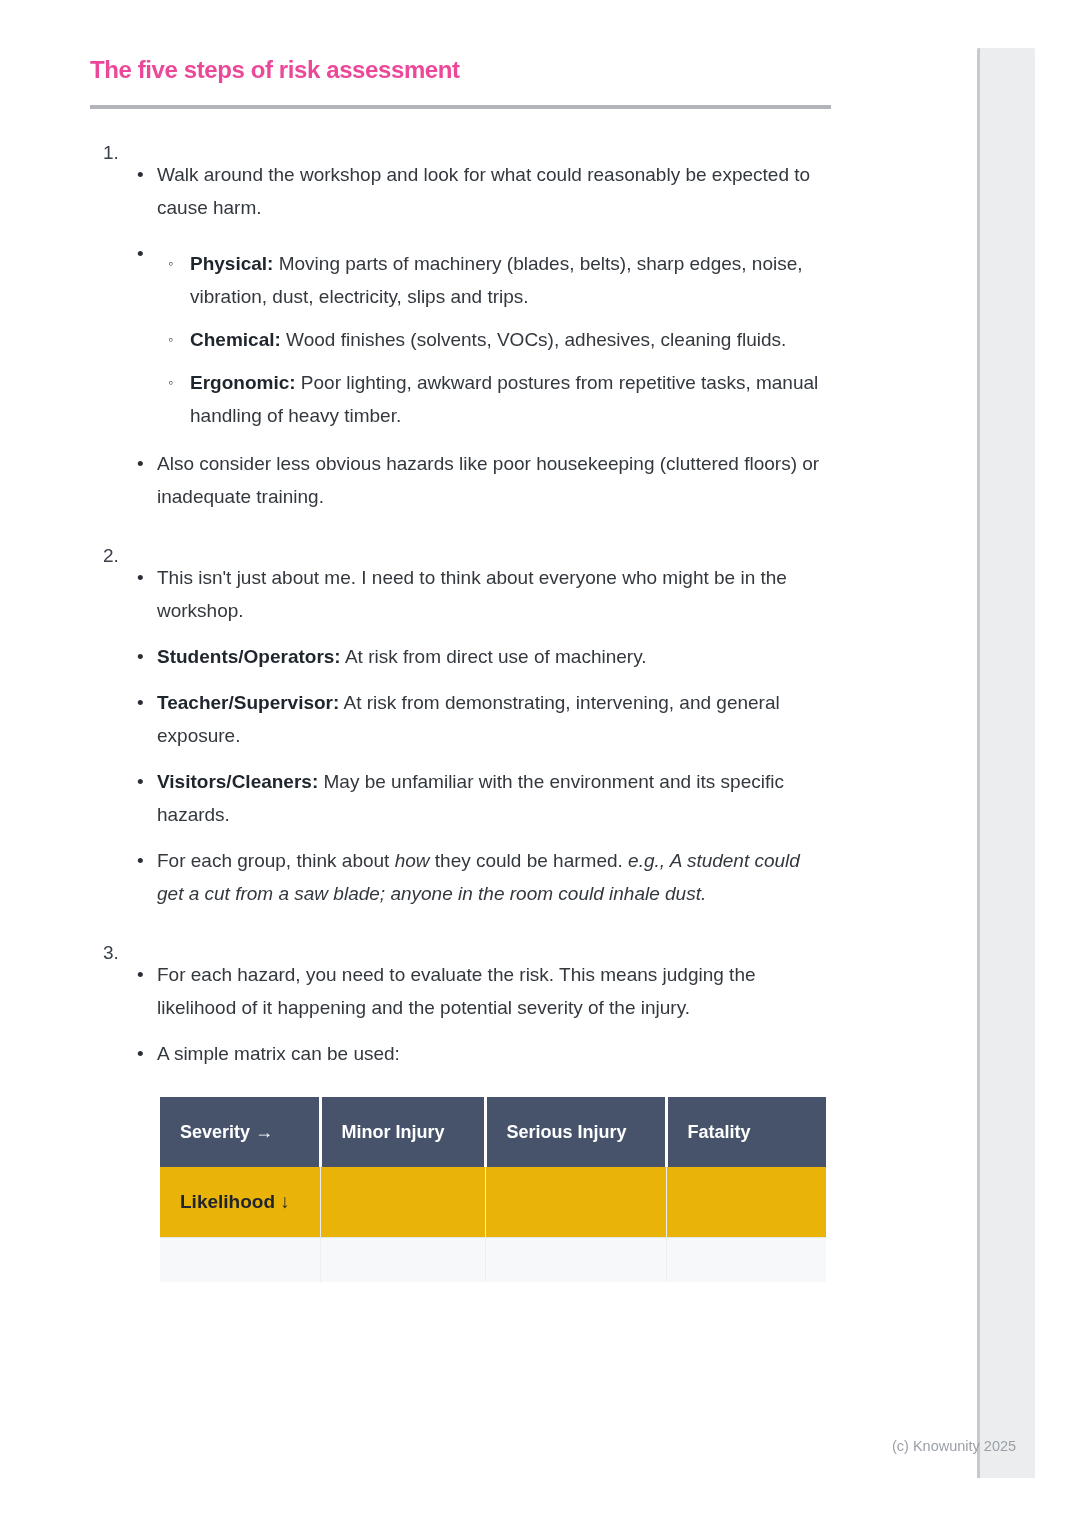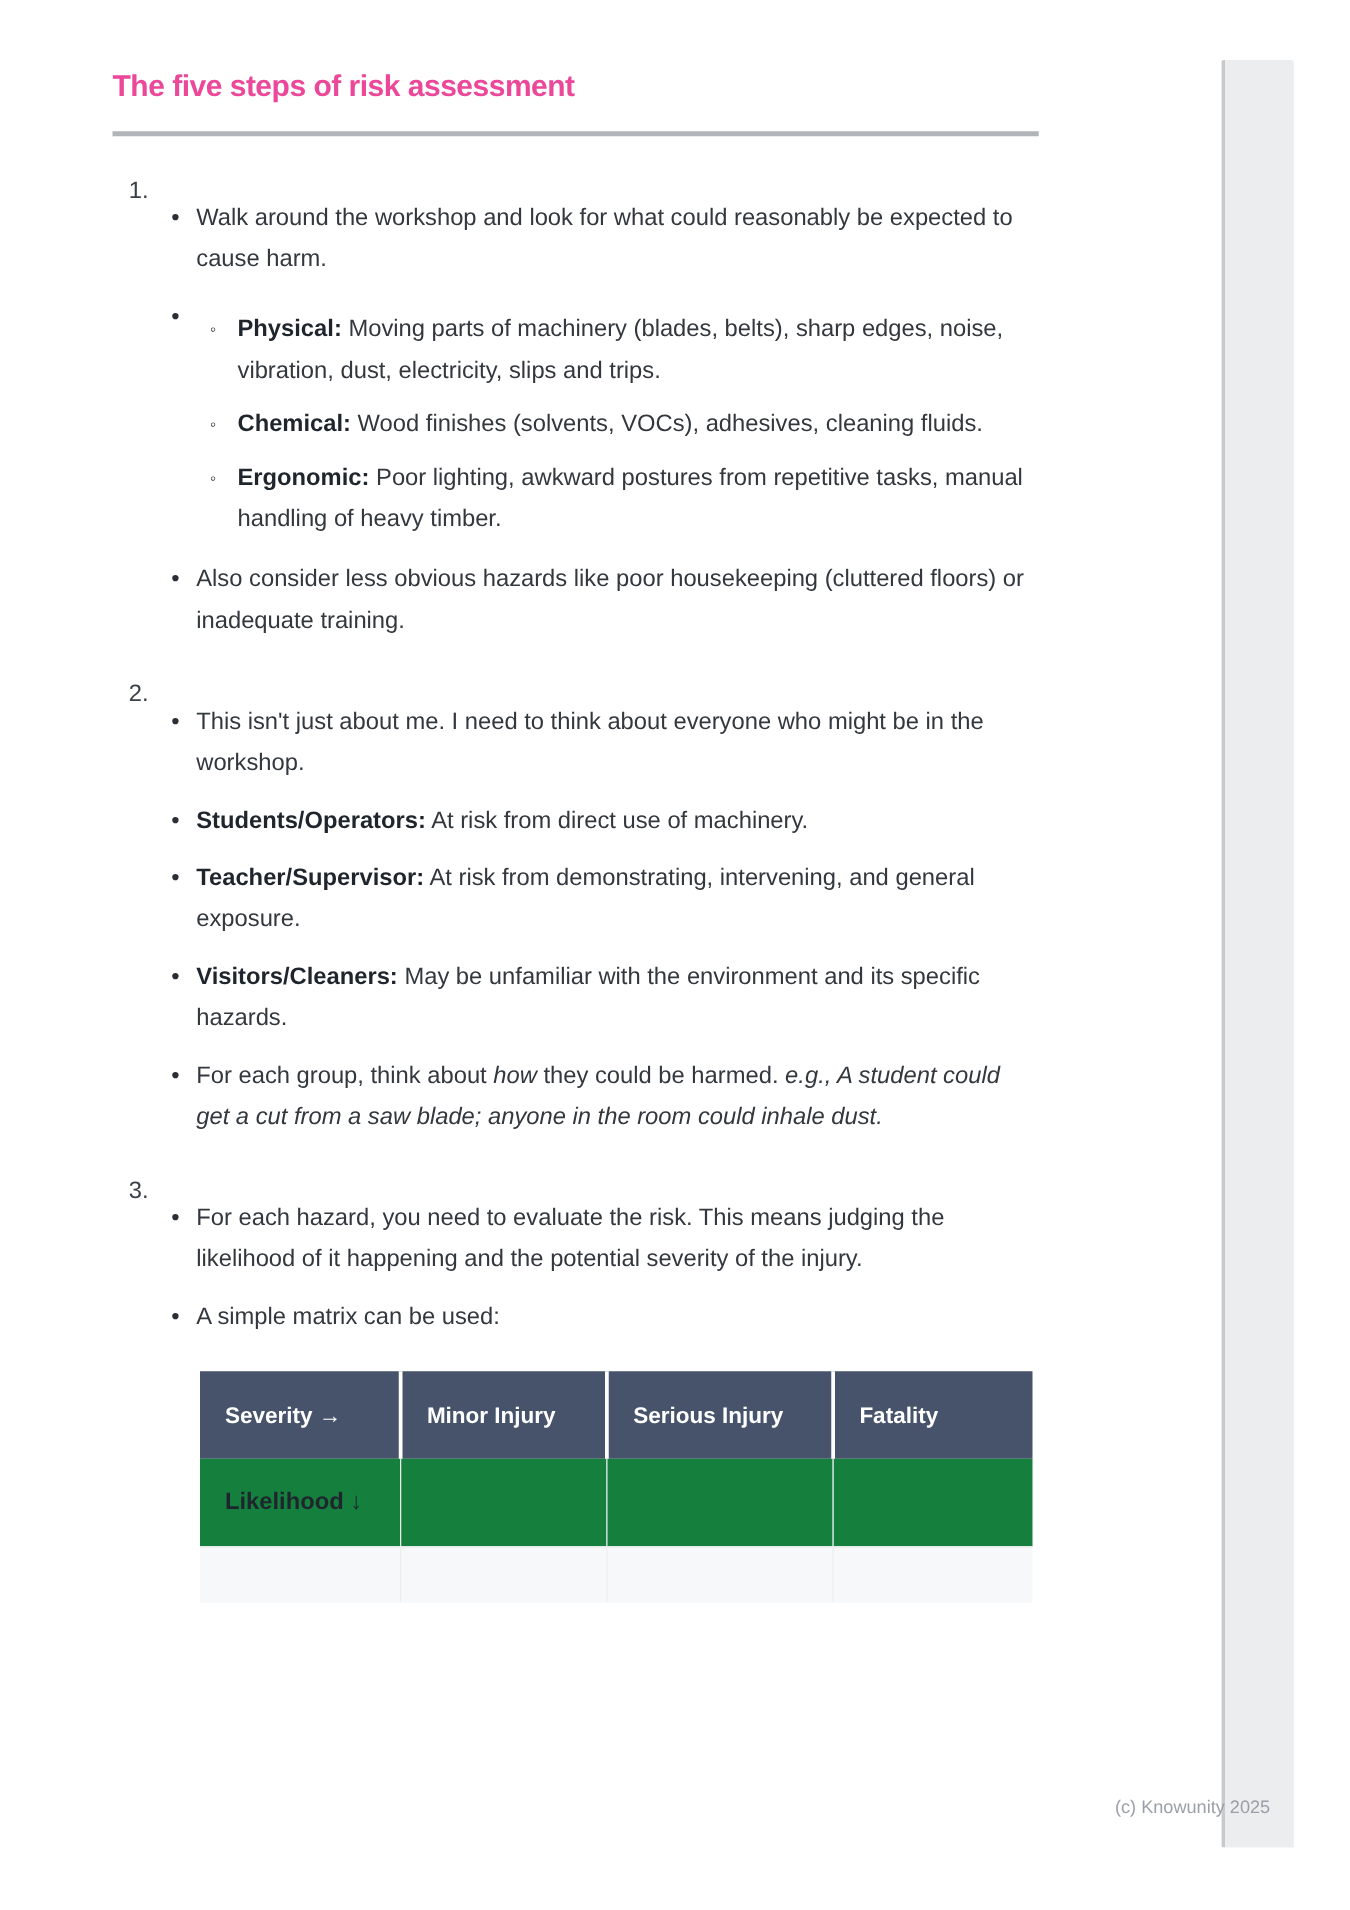--- a/index.html
+++ b/index.html
@@ -46,21 +46,21 @@
     table-layout:fixed; width:666px;
   }
   table.matrix th {
     background:#46536a; color:#ffffff; font-weight:700; font-size:18px;
     text-align:left; height:70px; padding:0 0 0 20px;
     border-right:3px solid #ffffff;
   }
   table.matrix th:last-child { border-right:none; }
   table.matrix td {
     height:70px; padding:0 0 0 20px; font-size:19px;
-    background:#15803d;
+    background:#eab308;
     border-right:1px solid #eceef0; border-left:1px solid #eceef0;
     border-bottom:1px solid #e3e7ea;
   }
   table.matrix td:first-child { border-left:none; }
   table.matrix td:last-child { border-right:none; }
   table.matrix tr.alt td {
     background:#f6f8f9; height:45px; border-bottom:none;
   }
   .lk { font-weight:700; color:#1f252d; }
   .scrollbar {

